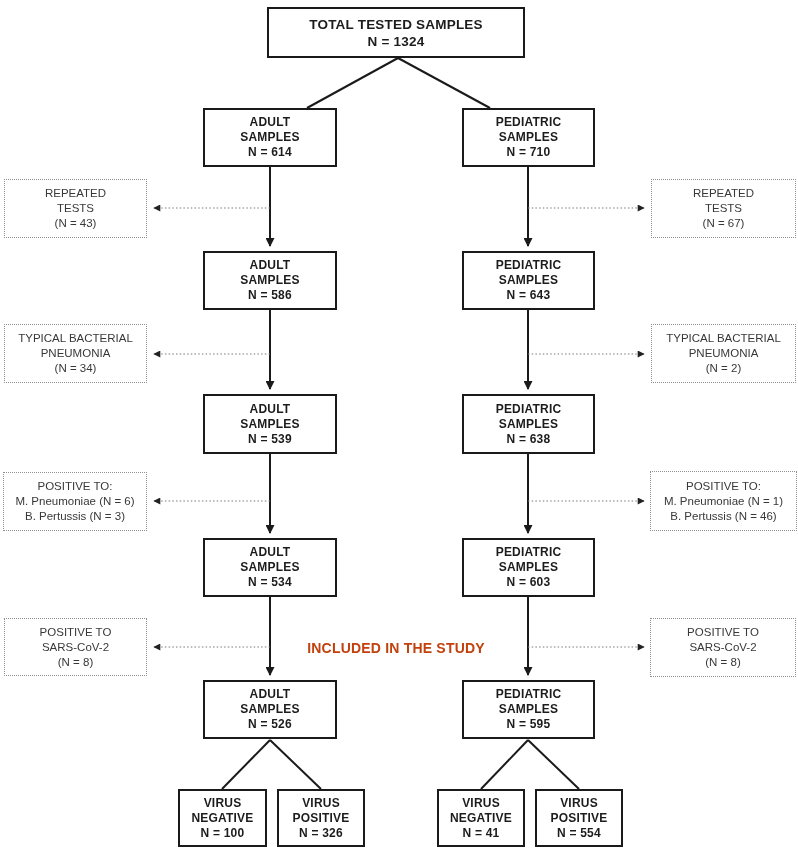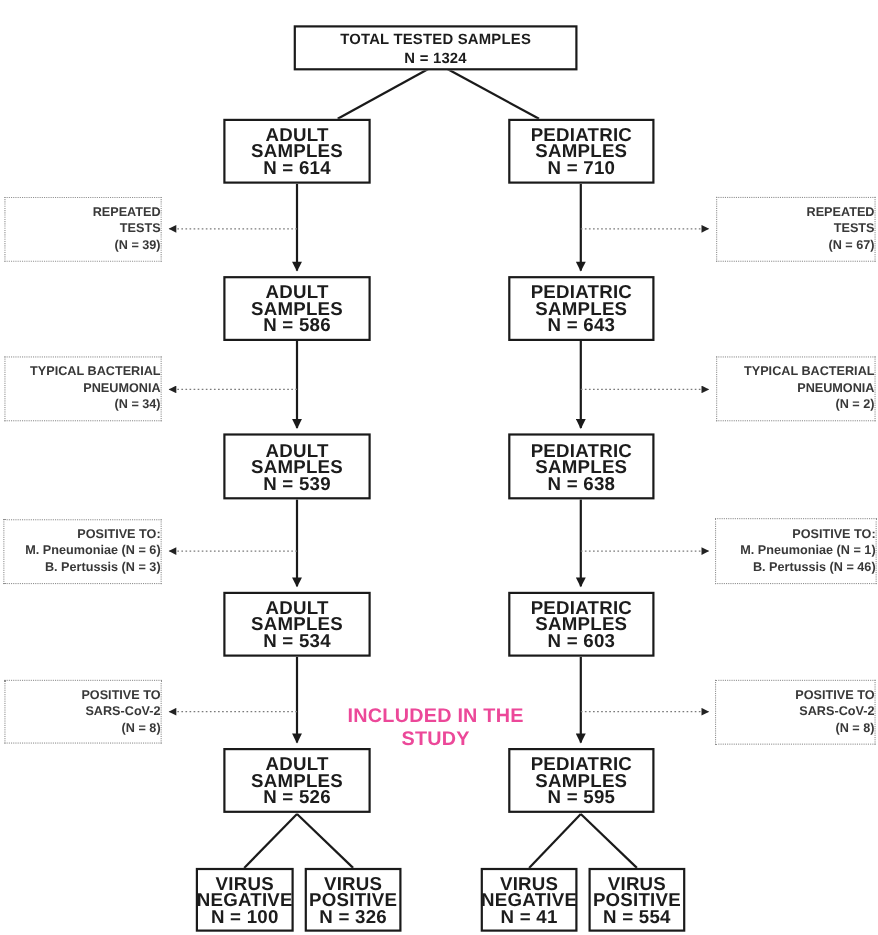--- a/index.html
+++ b/index.html
@@ -23,42 +23,41 @@
     flex-direction: column;
     justify-content: center;
     align-items: center;
     text-align: center;
     background: #ffffff;
   }
   .solid {
     border: 2px solid #1a1a1a;
     color: #1c1c1c;
     font-weight: bold;
-    font-size: 17px;
+    font-size: 12px;
     line-height: 15px;
     letter-spacing: 0.2px;
   }
   .solid.big {
     font-size: 13.5px;
     line-height: 17px;
   }
   .dashed {
     border: 1px dotted #8f8f8f;
     color: #383838;
-    font-weight: bold;
+    font-weight: normal;
     font-size: 11.5px;
     line-height: 15px;
-    align-items: flex-end;
   }
   .floating-label {
     position: absolute;
     text-align: center;
     font-weight: bold;
-    font-size: 18px;
-    color: #ec4899;
+    font-size: 14px;
+    color: #c2410c;
     letter-spacing: 0.2px;
   }
   .ln { white-space: nowrap; }
 </style>
 </head>
 <body>
 
 <div id="stage">
 
   <svg id="connectors" width="798" height="850" viewBox="0 0 798 850">
@@ -97,40 +96,40 @@
       <line x1="528" y1="208" x2="644" y2="208" marker-end="url(#ah-sm)"></line>
       <line x1="270" y1="354" x2="154" y2="354" marker-end="url(#ah-sm)"></line>
       <line x1="528" y1="354" x2="644" y2="354" marker-end="url(#ah-sm)"></line>
       <line x1="270" y1="501" x2="154" y2="501" marker-end="url(#ah-sm)"></line>
       <line x1="528" y1="501" x2="644" y2="501" marker-end="url(#ah-sm)"></line>
       <line x1="270" y1="647" x2="154" y2="647" marker-end="url(#ah-sm)"></line>
       <line x1="528" y1="647" x2="644" y2="647" marker-end="url(#ah-sm)"></line>
     </g>
   </svg>
 
-  <div class="node solid big" style="left:267px;top:23px;width:258px;height:41px">
+  <div class="node solid big" style="left:267px;top:7px;width:258px;height:51px">
     <div class="ln">TOTAL TESTED SAMPLES</div>
     <div class="ln">N = 1324</div>
   </div>
 
   <div class="node solid" style="left:203px;top:108px;width:134px;height:59px">
     <div class="ln">ADULT</div>
     <div class="ln">SAMPLES</div>
     <div class="ln">N = 614</div>
   </div>
   <div class="node solid" style="left:462px;top:108px;width:133px;height:59px">
     <div class="ln">PEDIATRIC</div>
     <div class="ln">SAMPLES</div>
     <div class="ln">N = 710</div>
   </div>
 
   <div class="node dashed" style="left:4px;top:179px;width:143px;height:59px">
     <div class="ln">REPEATED</div>
     <div class="ln">TESTS</div>
-    <div class="ln">(N = 39)</div>
+    <div class="ln">(N = 43)</div>
   </div>
   <div class="node dashed" style="left:651px;top:179px;width:145px;height:59px">
     <div class="ln">REPEATED</div>
     <div class="ln">TESTS</div>
     <div class="ln">(N = 67)</div>
   </div>
 
   <div class="node solid" style="left:203px;top:251px;width:134px;height:59px">
     <div class="ln">ADULT</div>
     <div class="ln">SAMPLES</div>

